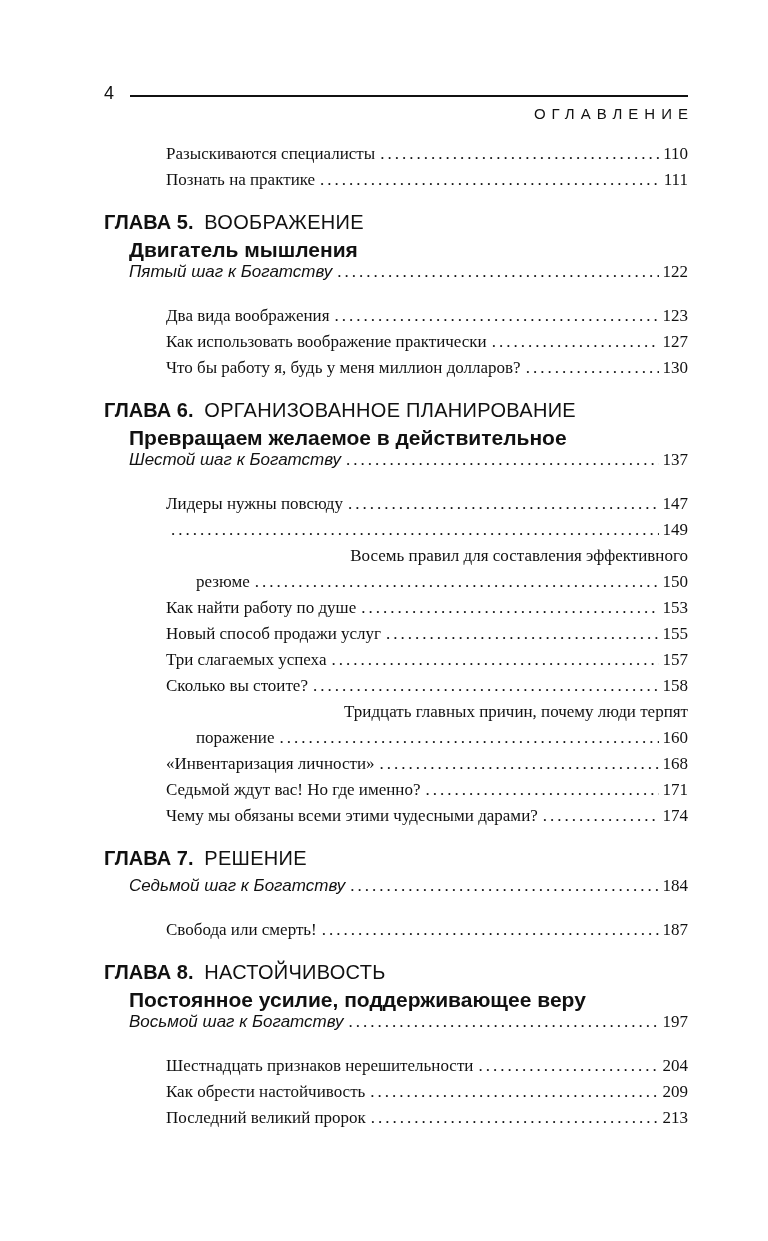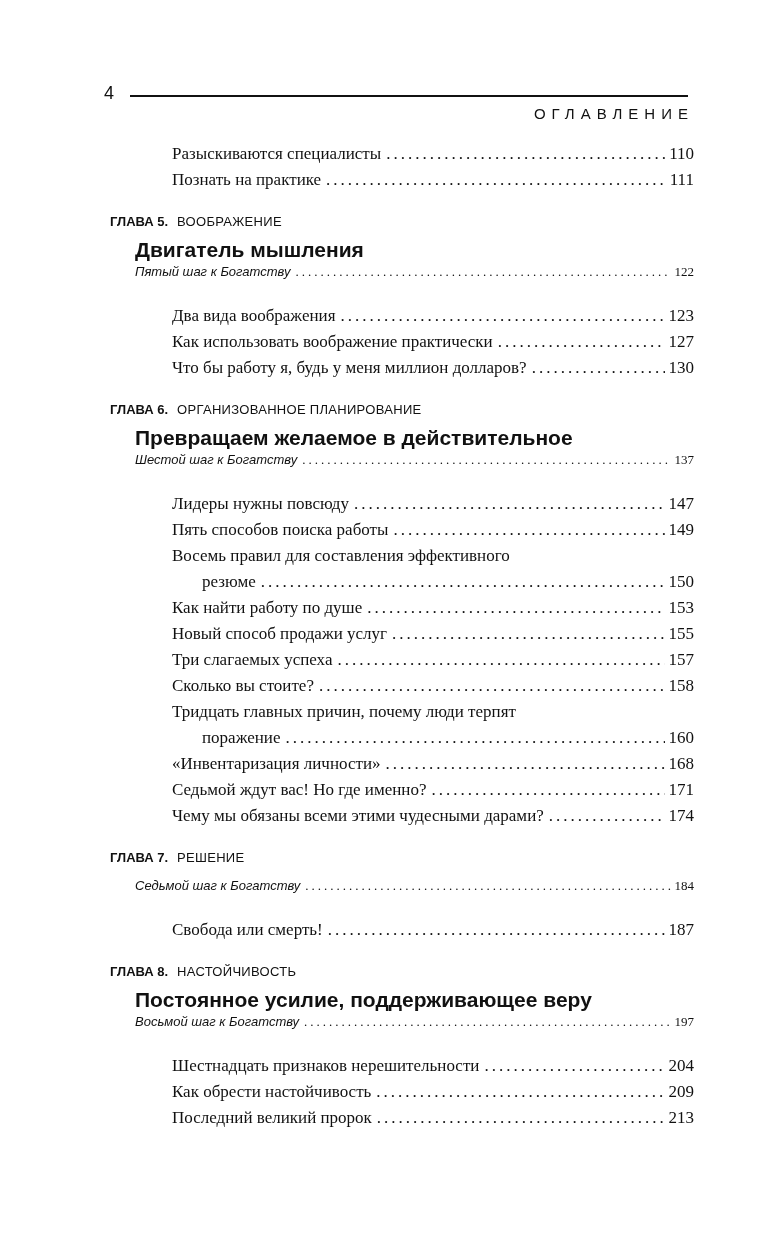--- a/index.html
+++ b/index.html
@@ -40,21 +40,21 @@
     letter-spacing: 6px;
     margin-right: -6px; 
     color: #111111;
     white-space: nowrap;
   }
 
   
   .toc {
     position: absolute;
     top: 141px;
-    left: 110px;
+    left: 104px;
     width: 584px; 
     font-size: 17px;
   }
 
   .toc-item {
     display: flex;
     align-items: baseline;
     line-height: 26px;
     padding-left: 62px;
   }
@@ -80,48 +80,49 @@
     font-family: "Liberation Serif", serif;
     font-style: normal;
     font-weight: normal;
   }
 
   
   .item-line1 {
     padding-left: 62px;
     line-height: 26px;
     white-space: nowrap;
+    text-align: right;
   }
   .toc-item.line2 { padding-left: 92px; }
 
   
   .chapter { margin-top: 16px; }
   .chapter-heading {
     margin: 0 0 4px 0;
     font-family: "Liberation Sans", sans-serif;
-    font-size: 13px;
+    font-size: 20px;
     line-height: 26px;
     font-weight: bold;
     white-space: nowrap;
   }
   .ch-label { font-weight: bold; margin-right: 5px; }
   .ch-title { font-weight: normal; letter-spacing: 0.3px; }
 
   .subtitle {
     font-family: "Liberation Sans", sans-serif;
     font-weight: bold;
     font-size: 21px;
     line-height: 22px;
     padding-left: 25px;
     white-space: nowrap;
   }
   .step {
     font-family: "Liberation Sans", sans-serif;
     font-style: italic;
-    font-size: 13px;
+    font-size: 17px;
     line-height: 22px;
     padding-left: 25px;
   }
   .items { margin-top: 20px; }
 </style>
 </head>
 <body>
 
 <div class="page">
 
@@ -187,21 +188,20 @@
     </div>
     <div class="items">
 
   <div class="toc-item">
     <span class="item-text">Лидеры нужны повсюду</span>
     <span class="leader"></span>
     <span class="pagenum">147</span>
   </div>
 
   <div class="toc-item">
-    <span class="item-text">Пять способов поиска работы</span>
     <span class="leader"></span>
     <span class="pagenum">149</span>
   </div>
 
   <div>
     <div class="item-line1">Восемь правил для составления эффективного</div>
     <div class="toc-item line2">
       <span class="item-text">резюме</span>
       <span class="leader"></span>
       <span class="pagenum">150</span>

